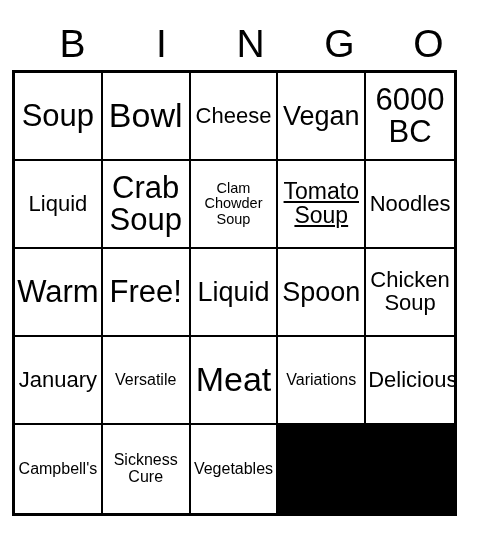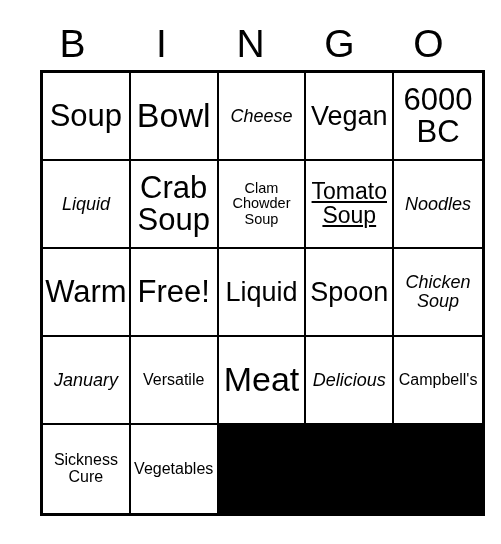--- a/index.html
+++ b/index.html
@@ -39,21 +39,21 @@
     line-height: 1;
     font-weight: 400;
     letter-spacing: 0;
     color: #000000;
     user-select: none;
   }
 
   
   #bingo-grid {
     position: absolute;
-    left: 40px;
+    left: 12px;
     top: 70px;
     width: 445px;
     height: 446px;
     box-sizing: border-box;
     border: 3px solid #000000;
     display: grid;
     grid-template-columns: repeat(5, 1fr);
     grid-template-rows: repeat(5, 1fr);
     background: #000000;
     gap: 0;
@@ -84,21 +84,21 @@
     color: #000000;
     white-space: pre-line;
     user-select: none;
   }
 
   
   .fs-xl   { font-size: 34px; }
   .fs-lg   { font-size: 31px; }
   .fs-md   { font-size: 27px; }
   .fs-sm   { font-size: 23px; text-decoration: underline; }
-  .fs-xs   { font-size: 18px; font-style: italic; }
+  .fs-xs   { font-size: 22px; }
   .fs-xxs  { font-size: 16px; }
   .fs-tiny { font-size: 14.5px; }
 </style>
 </head>
 <body>
 
 <div id="bingo-card">
 
   <div id="bingo-header">
     <div class="header-letter">B</div>
@@ -165,20 +165,23 @@
       </div>
     <div class="bingo-cell">
         <span class="cell-text fs-xs">January</span>
       </div>
     <div class="bingo-cell">
         <span class="cell-text fs-xxs">Versatile</span>
       </div>
     <div class="bingo-cell">
         <span class="cell-text fs-xl">Meat</span>
       </div>
+    <div class="bingo-cell">
+        <span class="cell-text fs-xxs">Variations</span>
+      </div>
 
     <div class="bingo-cell">
         <span class="cell-text fs-xs">Delicious</span>
       </div>
     <div class="bingo-cell">
         <span class="cell-text fs-xxs">Campbell's</span>
       </div>
     <div class="bingo-cell">
         <span class="cell-text fs-xxs">Sickness
 Cure</span>

